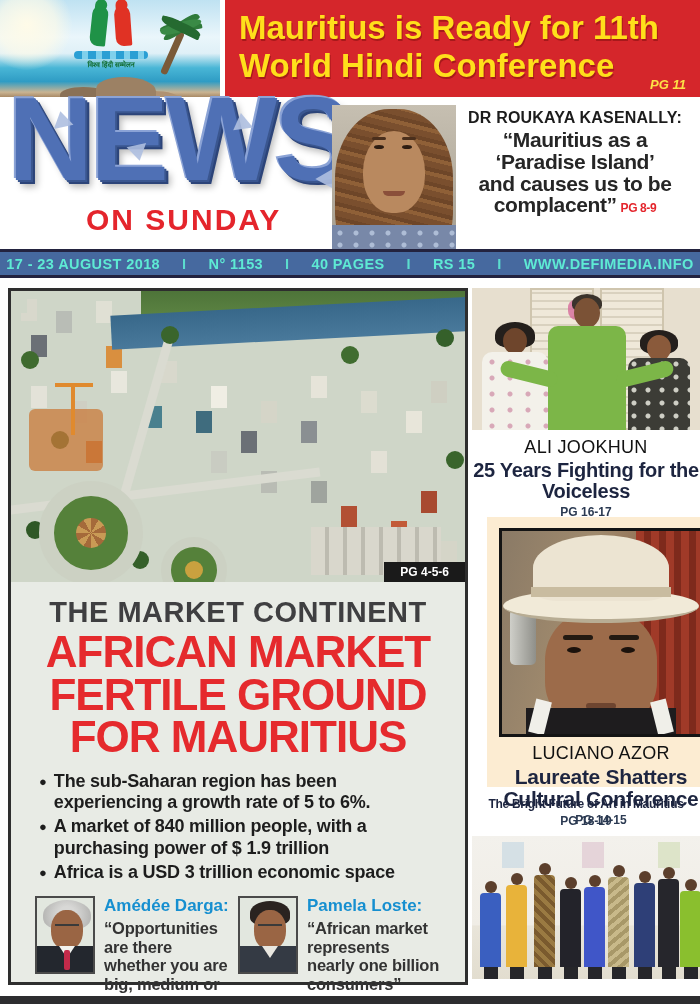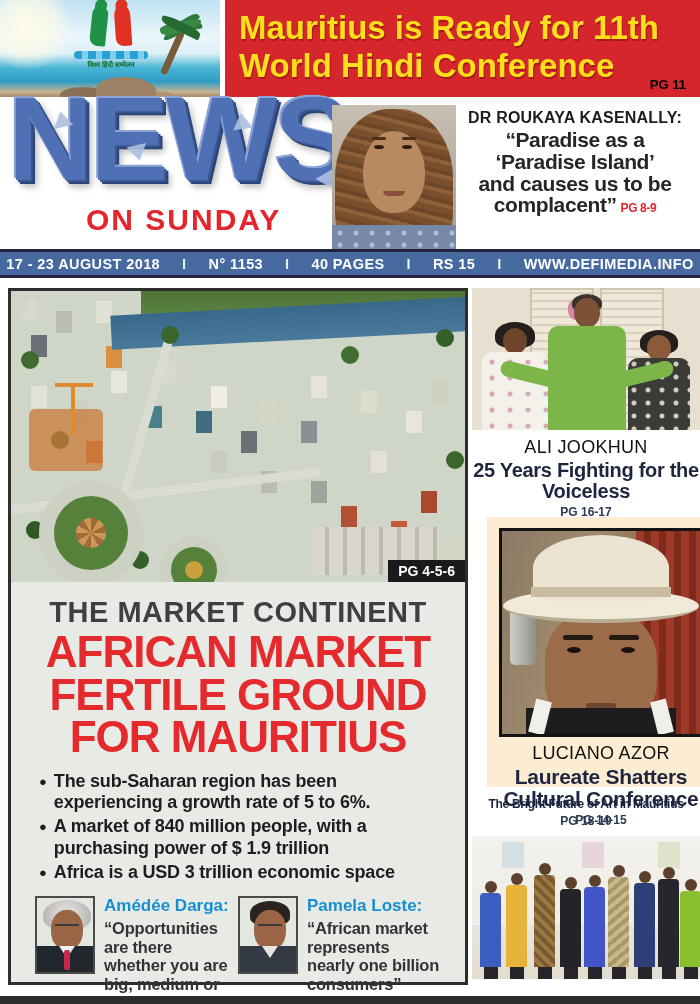--- a/index.html
+++ b/index.html
@@ -23,21 +23,21 @@
   .rock{position:absolute;left:96px;bottom:-6px;width:60px;height:26px;background:#9c8164;border-radius:50% 60% 20% 30%;box-shadow:-40px 6px 0 -4px #8a7156,30px 8px 0 -6px #b09272;}
   .whc-logo{position:absolute;left:56px;top:6px;width:110px;height:78px;text-align:center;}
   .num-shape{display:inline-block;width:16px;height:40px;border-radius:10px 10px 2px 10px;position:relative;margin:0 4px;}
   .num-green{background:#1f9247;transform:rotate(6deg);}
   .num-red{background:#e03224;transform:rotate(-4deg);}
   .num-shape:after{content:"";position:absolute;top:-7px;left:2px;width:12px;height:12px;border-radius:50% 50% 50% 0;background:inherit;}
   .logo-wave{height:8px;margin:1px 18px 0 18px;background:repeating-linear-gradient(90deg,#2a9fd4 0 8px,#7fd0ec 8px 14px);border-radius:4px;}
   .logo-caption{margin-top:2px;font-size:7px;color:#0e6b2f;font-weight:700;line-height:1.1;}
   .banner-red{position:absolute;left:225px;top:0;width:475px;height:97px;background:#d5262b;}
   .banner-headline{padding:9px 0 0 14px;font-size:33px;line-height:1.16;font-weight:800;color:#ffdf1b;letter-spacing:0px;text-shadow:1px 2px 0 rgba(130,15,15,.55);}
-  .banner-pg{position:absolute;right:14px;bottom:5px;color:#000000;font-weight:700;font-size:13px;}
+  .banner-pg{position:absolute;right:14px;bottom:5px;color:#fde047;font-weight:700;font-size:13px;font-style:italic;}
 
   
   .masthead{position:absolute;left:0;top:97px;width:700px;height:152px;background:#fff;}
   .news-title{position:absolute;left:8px;top:-26px;font-size:118px;font-weight:900;letter-spacing:-3px;color:#4f70b5;
     text-shadow:-2px -2px 0 #8ba3d6,2px 2px 0 #3a568f,4px 4px 0 #2c4479,6px 7px 7px rgba(0,0,0,.28);}
   .facet{position:absolute;width:0;height:0;border-left:10px solid transparent;border-right:10px solid transparent;border-bottom:16px solid #aebfe0;opacity:.9;}
   .facet.f1{left:52px;top:14px;transform:rotate(-12deg);}
   .facet.f2{left:128px;top:48px;transform:rotate(168deg);}
   .facet.f3{left:232px;top:16px;transform:rotate(-8deg);}
   .facet.f4{left:318px;top:76px;transform:rotate(150deg);}
@@ -53,21 +53,21 @@
   .rk-top{position:absolute;left:0;bottom:0;width:100%;height:24px;
     background:#7888a8;background-image:radial-gradient(circle at 8px 8px,#aebdd6 2px,transparent 3px);background-size:16px 12px;}
   .masthead-right{position:absolute;left:450px;top:12px;width:250px;text-align:center;}
   .mh-kicker{font-size:16px;font-weight:700;color:#1c1c1c;letter-spacing:0.2px;margin-bottom:2px;}
   .mq-line{font-size:21px;line-height:1.04;font-weight:900;color:#262626;letter-spacing:-0.4px;}
   .pg-red{font-size:12px;font-weight:700;color:#e4252c;margin-left:4px;}
 
   
   .info-bar{position:absolute;left:0;top:249px;width:700px;height:29px;background:#46699f;
     border-top:3px solid #23233f;border-bottom:3px solid #23233f;display:flex;align-items:center;justify-content:center;gap:22px;}
-  .info-bar span{color:#ffffff;font-weight:700;font-size:14.5px;letter-spacing:0.4px;}
+  .info-bar span{color:#5eead4;font-weight:700;font-size:14.5px;letter-spacing:0.4px;}
   .info-sep{opacity:.9;font-size:12px;}
 
   
   .main-panel{position:absolute;left:8px;top:288px;width:460px;height:697px;border:3px solid #2e2e2e;background:#e8ebe5;}
   .city-photo{position:relative;width:454px;height:291px;overflow:hidden;background:#cfd6c8;}
   .green-far{position:absolute;left:130px;top:0;width:330px;height:26px;background:linear-gradient(180deg,#4e7439 0%,#5c8443 100%);}
   .river{position:absolute;left:100px;top:15px;width:370px;height:34px;background:linear-gradient(180deg,#38688a 0%,#49799b 100%);transform:rotate(-3deg);}
   .road1{position:absolute;left:120px;top:40px;width:9px;height:250px;background:#dadbd1;transform:rotate(16deg);}
   .road2{position:absolute;left:-10px;top:196px;width:320px;height:9px;background:#dadbd1;transform:rotate(-7deg);}
   .blds{position:absolute;left:0;top:0;width:16px;height:22px;
@@ -85,21 +85,21 @@
   .crane{position:absolute;left:60px;top:92px;width:4px;height:52px;background:#e08a2e;}
   .crane:after{content:"";position:absolute;left:-16px;top:0;width:38px;height:4px;background:#e08a2e;}
   .warehouse{position:absolute;left:300px;top:236px;width:130px;height:48px;
     background:repeating-linear-gradient(90deg,#d9d7cc 0 14px,#bdbbb0 14px 18px);}
   .rndbt{position:absolute;left:28px;top:190px;width:104px;height:104px;border-radius:50%;
     border:15px solid #ccd1c3;background:#55813a;}
   .rndbt-core{position:absolute;left:50%;top:50%;transform:translate(-50%,-50%);width:30px;height:30px;border-radius:50%;
     background:repeating-conic-gradient(#a56a3a 0 30deg,#c99a55 30deg 60deg);}
   .rndbt2{position:absolute;left:150px;top:246px;width:66px;height:66px;border-radius:50%;border:10px solid #ccd1c3;background:#55813a;}
   .rndbt2-core{position:absolute;left:50%;top:50%;transform:translate(-50%,-50%);width:18px;height:18px;border-radius:50%;background:#c9a13f;}
-  .photo-pg{position:absolute;right:0;bottom:0;background:#1a1a1a;color:#fff;font-weight:700;font-size:14px;padding:3px 10px;}
+  .photo-pg{position:absolute;right:0;bottom:0;background:#1a1a1a;color:#fff;font-weight:700;font-size:12px;padding:3px 16px;}
 
   .story-text{padding:14px 10px 0 10px;text-align:center;}
   .story-kicker{font-size:29px;font-weight:900;color:#3f3f41;letter-spacing:0.5px;margin-bottom:2px;}
   .story-headline{font-size:44px;line-height:0.97;font-weight:900;color:#e52a2d;letter-spacing:-1px;}
   .bullets{margin:12px 4px 0 18px;text-align:left;}
   .bullet{display:flex;margin-bottom:3px;}
   .bullet .dot{font-size:13px;color:#1d1d1d;margin:3px 7px 0 0;}
   .bullet .btxt{font-size:18px;line-height:1.18;font-weight:800;color:#1d1d1d;letter-spacing:-0.2px;max-width:385px;}
   .quotes-row{display:flex;justify-content:space-between;padding:10px 14px 0 14px;text-align:left;}
   .quote-card{display:flex;width:218px;}
@@ -233,21 +233,21 @@
       <div class="rk-face"></div>
       <div class="rk-brow" style="left:40px;"></div>
       <div class="rk-brow" style="left:70px;"></div>
       <div class="rk-eye" style="left:42px;"></div>
       <div class="rk-eye" style="left:70px;"></div>
       <div class="rk-mouth"></div>
       <div class="rk-top"></div>
     </div>
     <div class="masthead-right">
       <div class="mh-kicker">DR ROUKAYA KASENALLY:</div>
-      <div class="mq-line">“Paradise as a</div>
+      <div class="mq-line">“Mauritius as a</div>
       <div class="mq-line">‘Paradise Island’</div>
       <div class="mq-line">and causes us to be</div>
       <div class="mq-line">
         <span>complacent”</span><span class="pg-red">PG 8-9</span>
       </div>
     </div>
   </div>
 
   <div class="info-bar">
     <span>17 - 23 AUGUST 2018</span>

